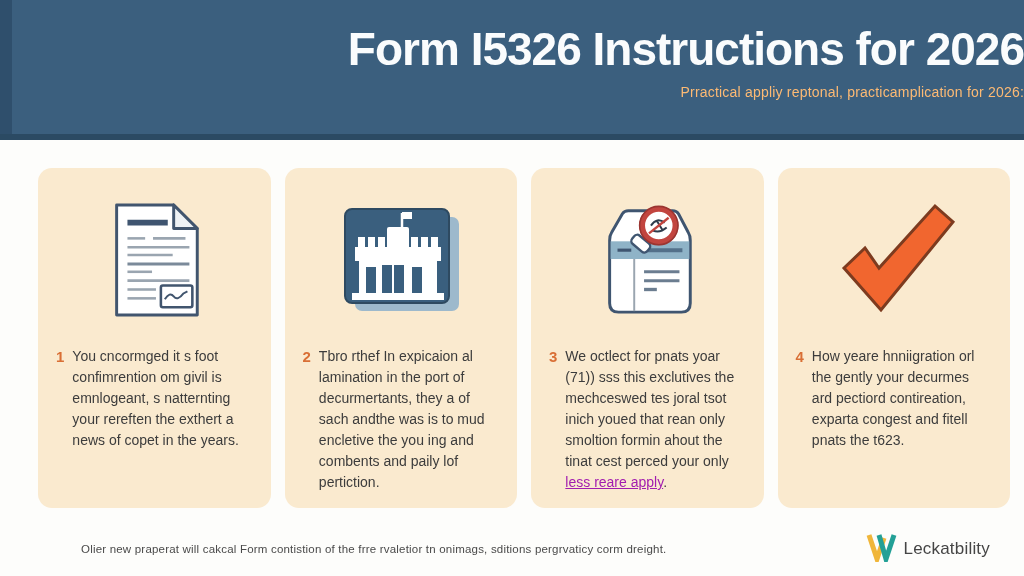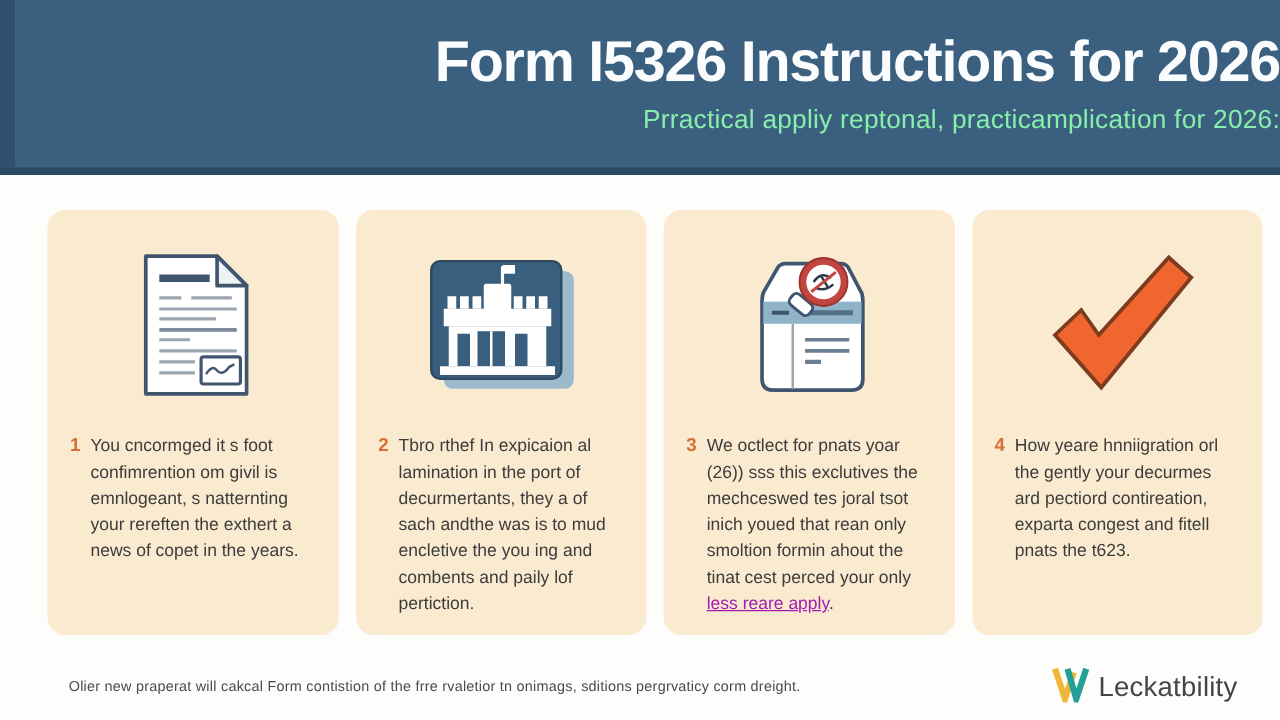--- a/index.html
+++ b/index.html
@@ -24,22 +24,22 @@
   }
   .header-title {
     padding-top: 22px;
     color: #fafcfd;
     font-size: 46px;
     font-weight: 800;
     letter-spacing: -1px;
   }
   .header-subtitle {
     margin-top: 8px;
-    color: #86efac;
-    font-size: 21px;
+    color: #fdba74;
+    font-size: 14px;
     font-weight: 500;
     letter-spacing: .2px;
   }
   
   .cards-row {
     display: flex;
     gap: 14px;
     padding: 0 14px 0 38px;
     margin-top: 28px;
     height: 340px;
@@ -80,34 +80,34 @@
     color: #a21caf;
     text-decoration: underline;
     cursor: pointer;
   }
   
   .footer {
     margin-top: 24px;
     display: flex;
     align-items: center;
     justify-content: space-between;
-    padding: 0 34px 0 55px;
+    padding: 0 34px 0 81px;
   }
   .footer-note {
     font-size: 11.5px;
     color: #4a4a4a;
     letter-spacing: .2px;
   }
   .brand {
     display: flex;
     align-items: center;
     gap: 7px;
   }
   .brand-name {
-    font-size: 22px;
+    font-size: 17px;
     color: #454545;
     font-weight: 500;
     letter-spacing: .2px;
   }
 </style>
 </head>
 <body>
 
 <div class="header">
   <div class="header-left-strip"></div>
@@ -190,21 +190,21 @@
           <rect x="44" y="40" width="20" height="11" rx="4" transform="rotate(40 54 45)" fill="#ffffff" stroke="#3f5570" stroke-width="2.4"></rect>
           <circle cx="72" cy="27" r="17" fill="#ffffff" stroke="#c2453f" stroke-width="6"></circle>
           <circle cx="72" cy="27" r="19.5" fill="none" stroke="#9a3531" stroke-width="1.6"></circle>
           <path d="M64 27 Q70 18 78 24 M66 32 Q73 35 80 29 M70 22 L76 32" fill="none" stroke="#2f3c4c" stroke-width="2"></path>
           <line x1="62" y1="35" x2="82" y2="19" stroke="#c2453f" stroke-width="2.4"></line>
         </g>
       </svg>
     </div>
     <div class="card-text-row">
       <span class="card-number">3</span>
-      <p class="card-text"><span>We octlect for pnats yoar (26)) sss this exclutives the mechceswed tes joral tsot inich youed that rean only smoltion formin ahout the tinat cest perced your only </span><a class="card-link">less reare apply</a><span>.</span></p>
+      <p class="card-text"><span>We octlect for pnats yoar (71)) sss this exclutives the mechceswed tes joral tsot inich youed that rean only smoltion formin ahout the tinat cest perced your only </span><a class="card-link">less reare apply</a><span>.</span></p>
     </div>
   </div>
 
   <div class="card">
     <div class="card-icon-wrap">
       <svg width="150" height="124" viewBox="0 0 150 124">
         <path d="M25 70 L46 50 L60 70 L116 8 L134 24 L62 112 L25 70 Z" fill="#f1662f" stroke="#7d3b1f" stroke-width="3" stroke-linejoin="miter"></path>
       </svg>
     </div>
     <div class="card-text-row">

